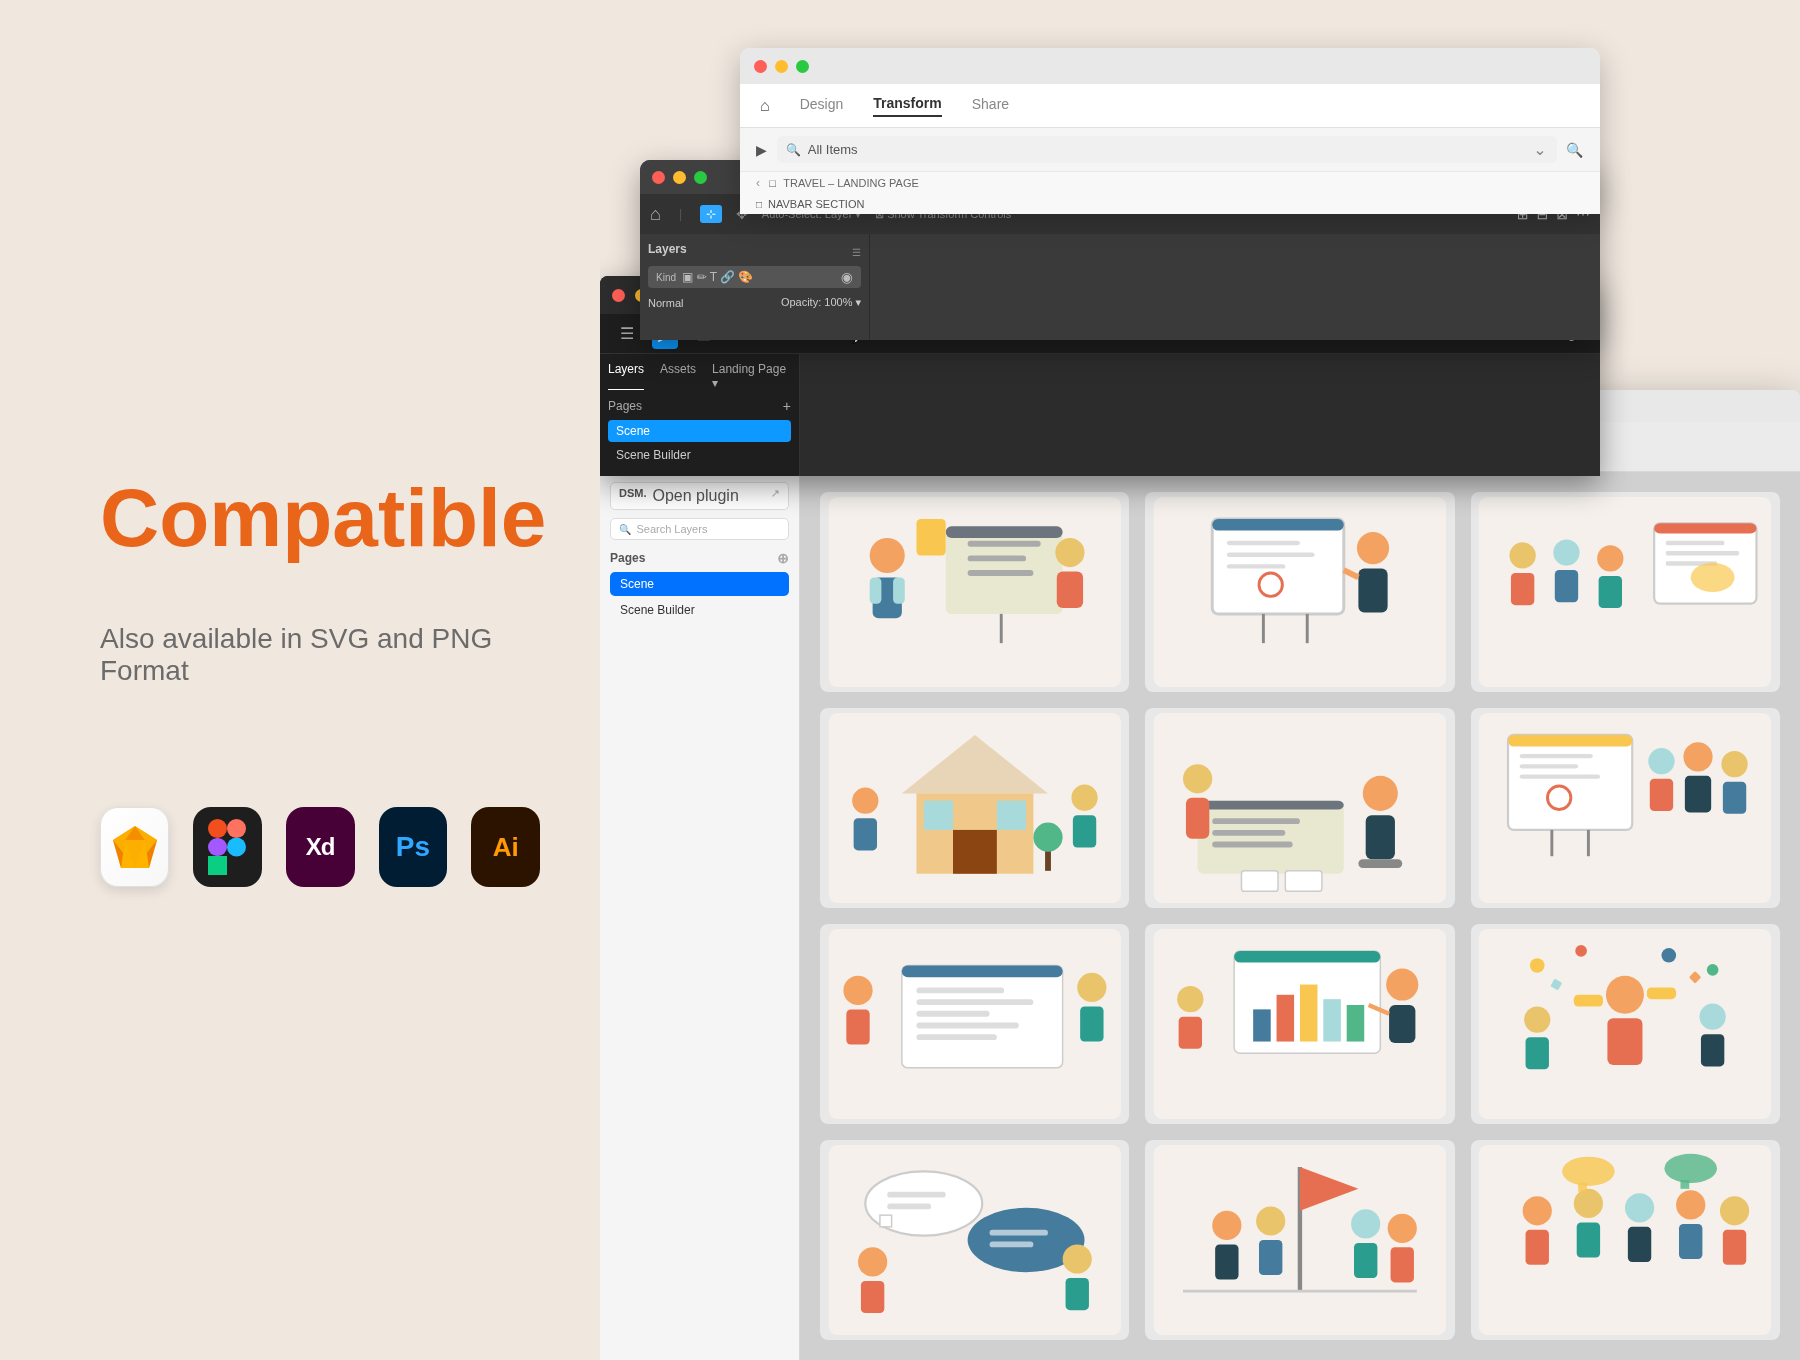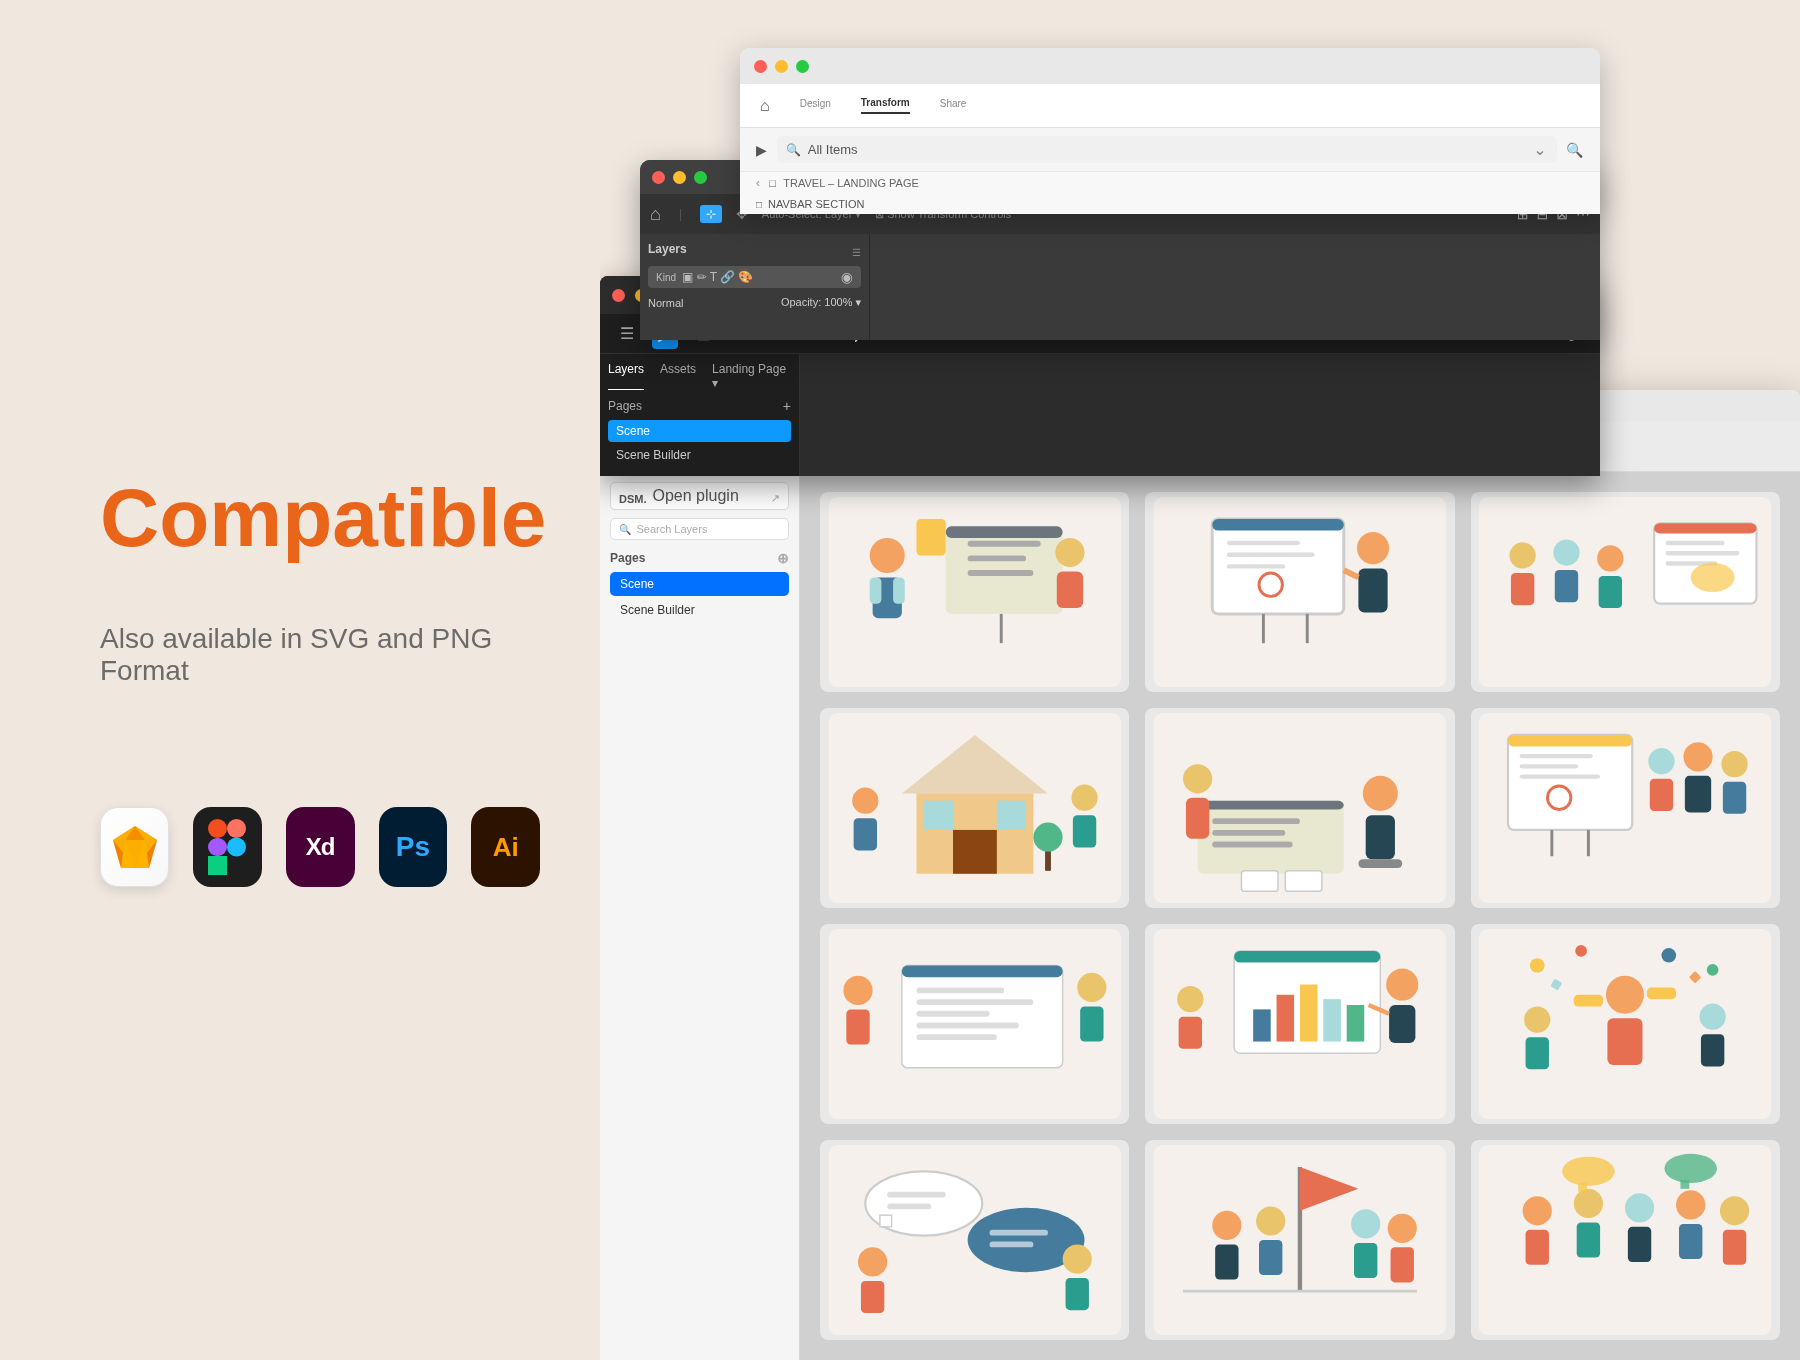--- a/index.html
+++ b/index.html
@@ -134,21 +134,21 @@
       display: flex;
       align-items: center;
       padding: 0 20px;
       height: 44px;
       background: white;
       border-bottom: 1px solid #e0e0e0;
       gap: 30px;
     }
 
     .xd-tab {
-      font-size: 10px;
+      font-size: 14px;
       color: #888;
       cursor: pointer;
       padding-bottom: 4px;
       text-align: center;
     }
 
     .xd-tab.active {
       color: #333;
       border-bottom: 2px solid #333;
       font-weight: 600;
@@ -477,21 +477,21 @@
 
     .sketch-sidebar {
       width: 200px;
       background: #f5f5f5;
       border-right: 1px solid #d8d8d8;
       padding: 10px;
     }
 
     .sketch-dsm-bar {
       display: flex;
-      align-items: flex-end;
+      align-items: flex-start;
       background: white;
       border: 1px solid #ddd;
       border-radius: 5px;
       padding: 4px 8px;
       font-size: 12px;
       color: #555;
       margin-bottom: 8px;
       gap: 6px;
     }
 

